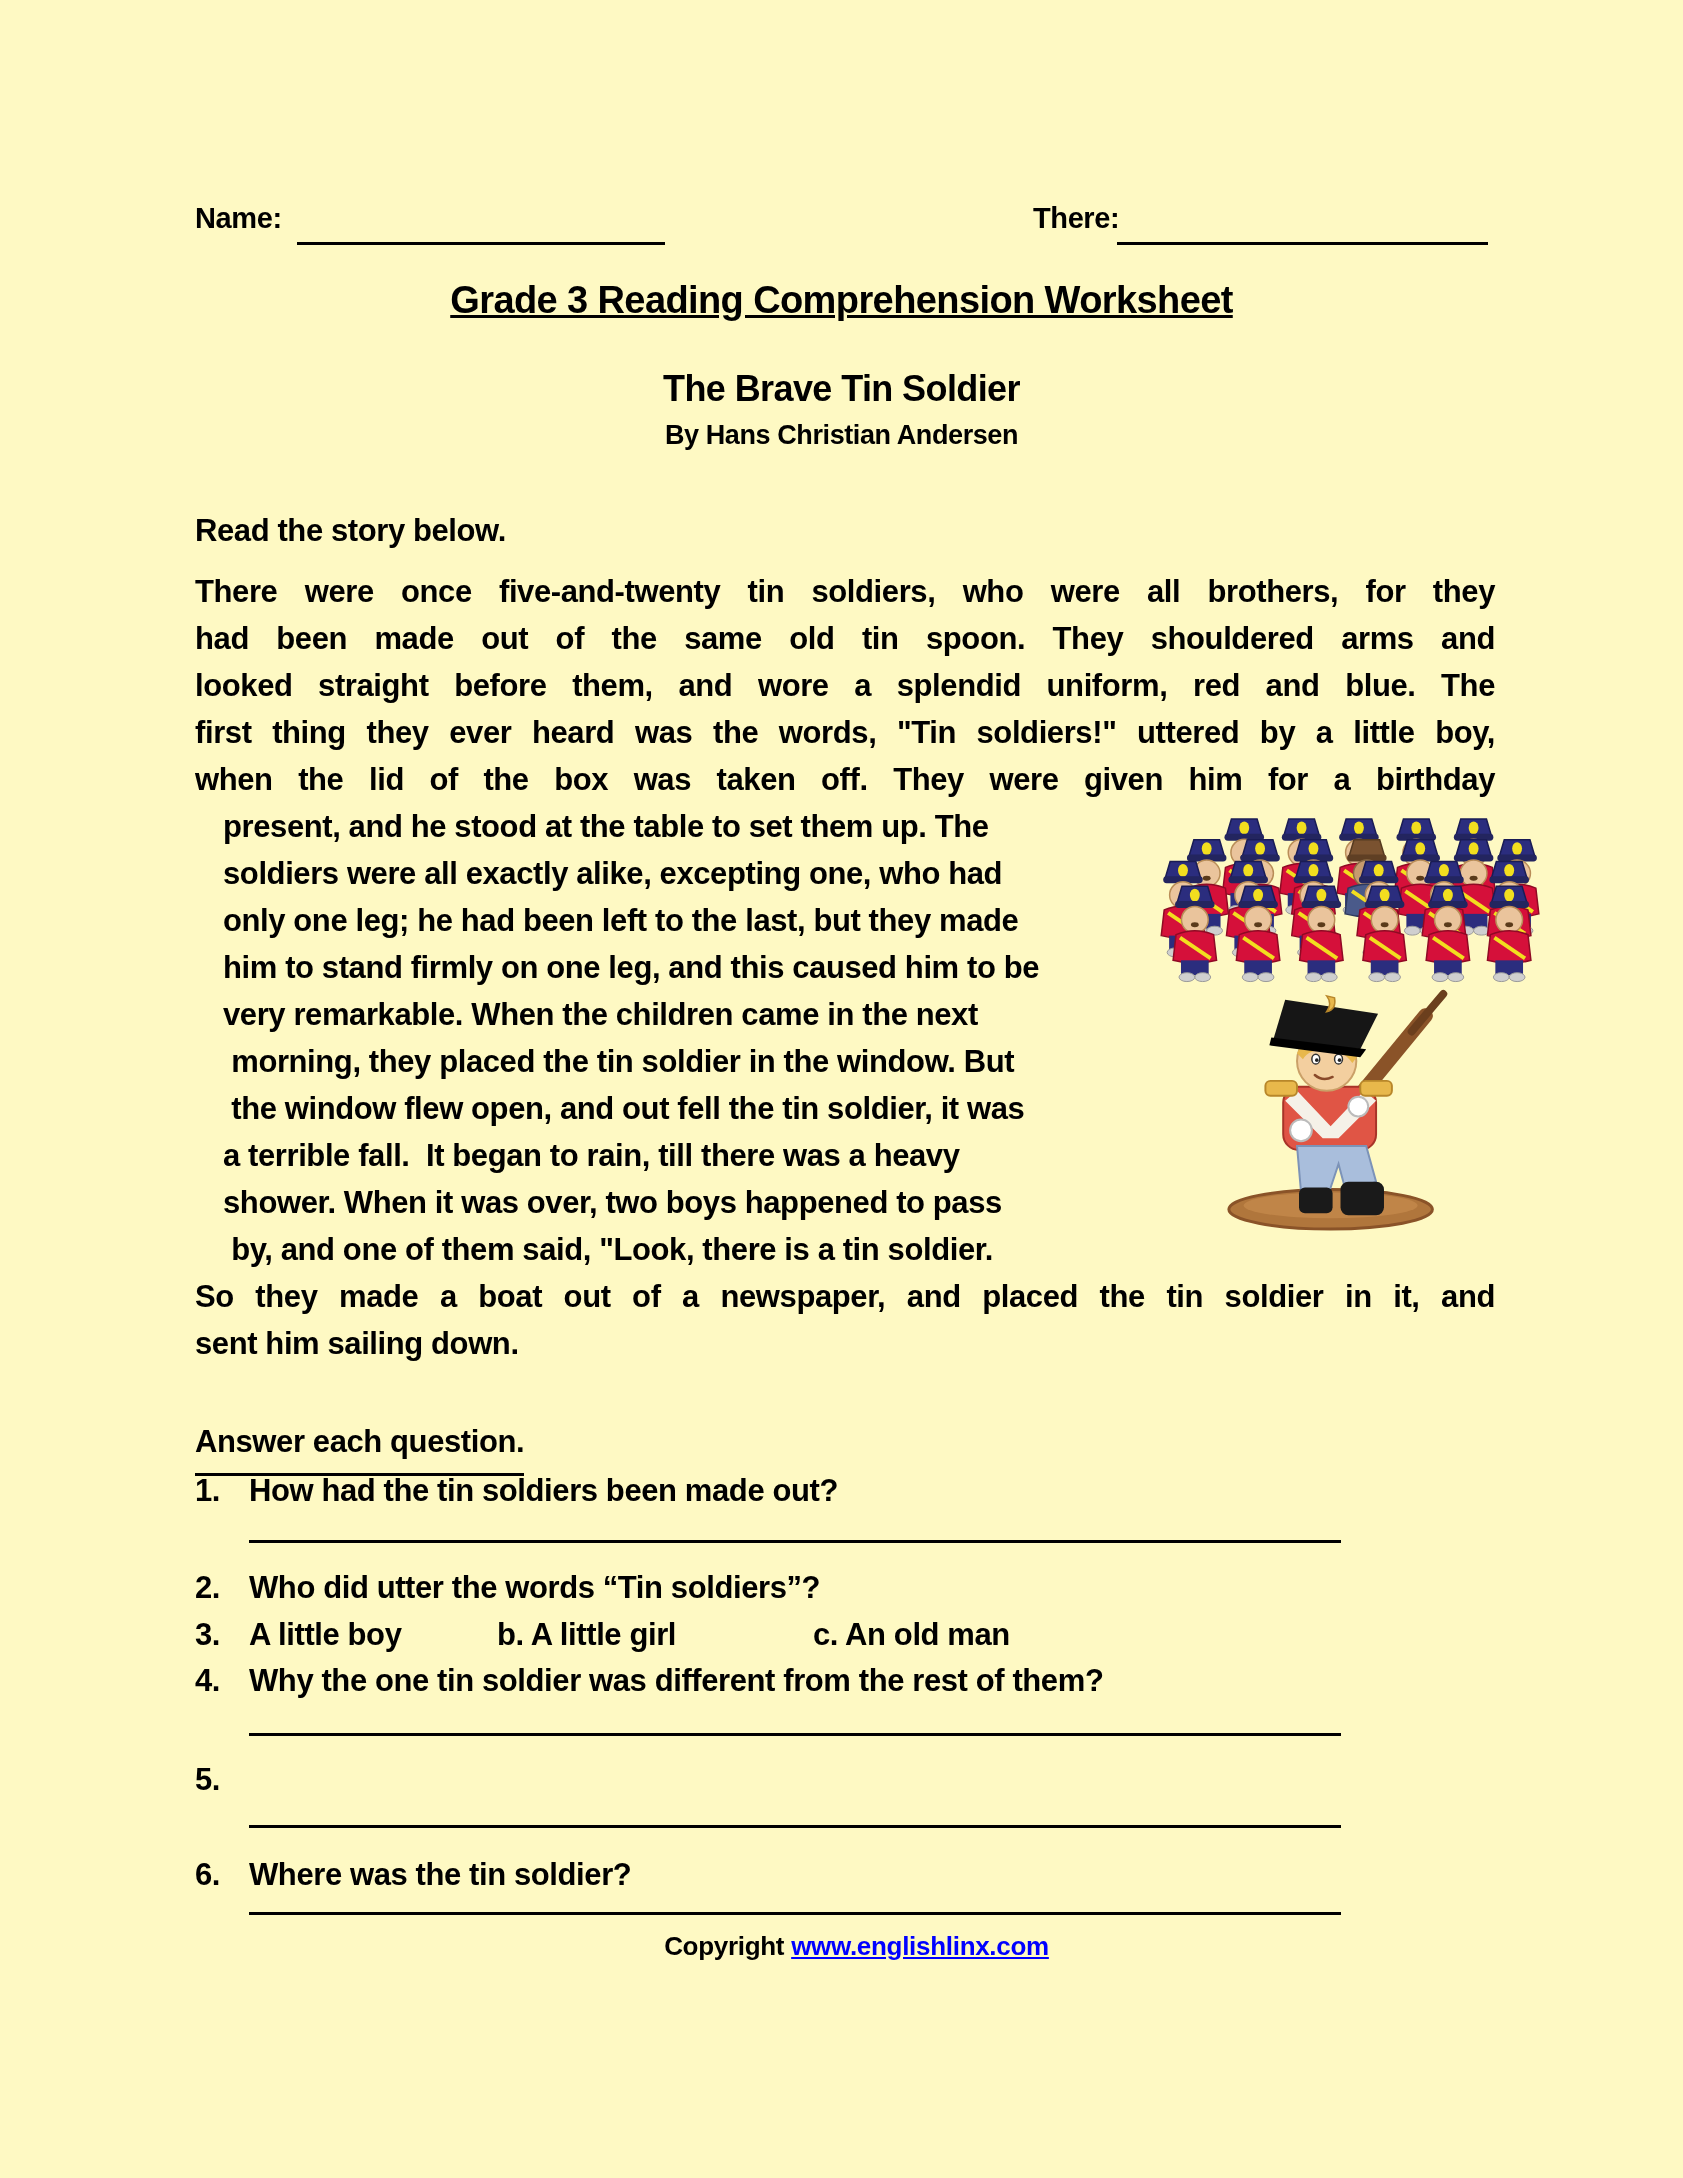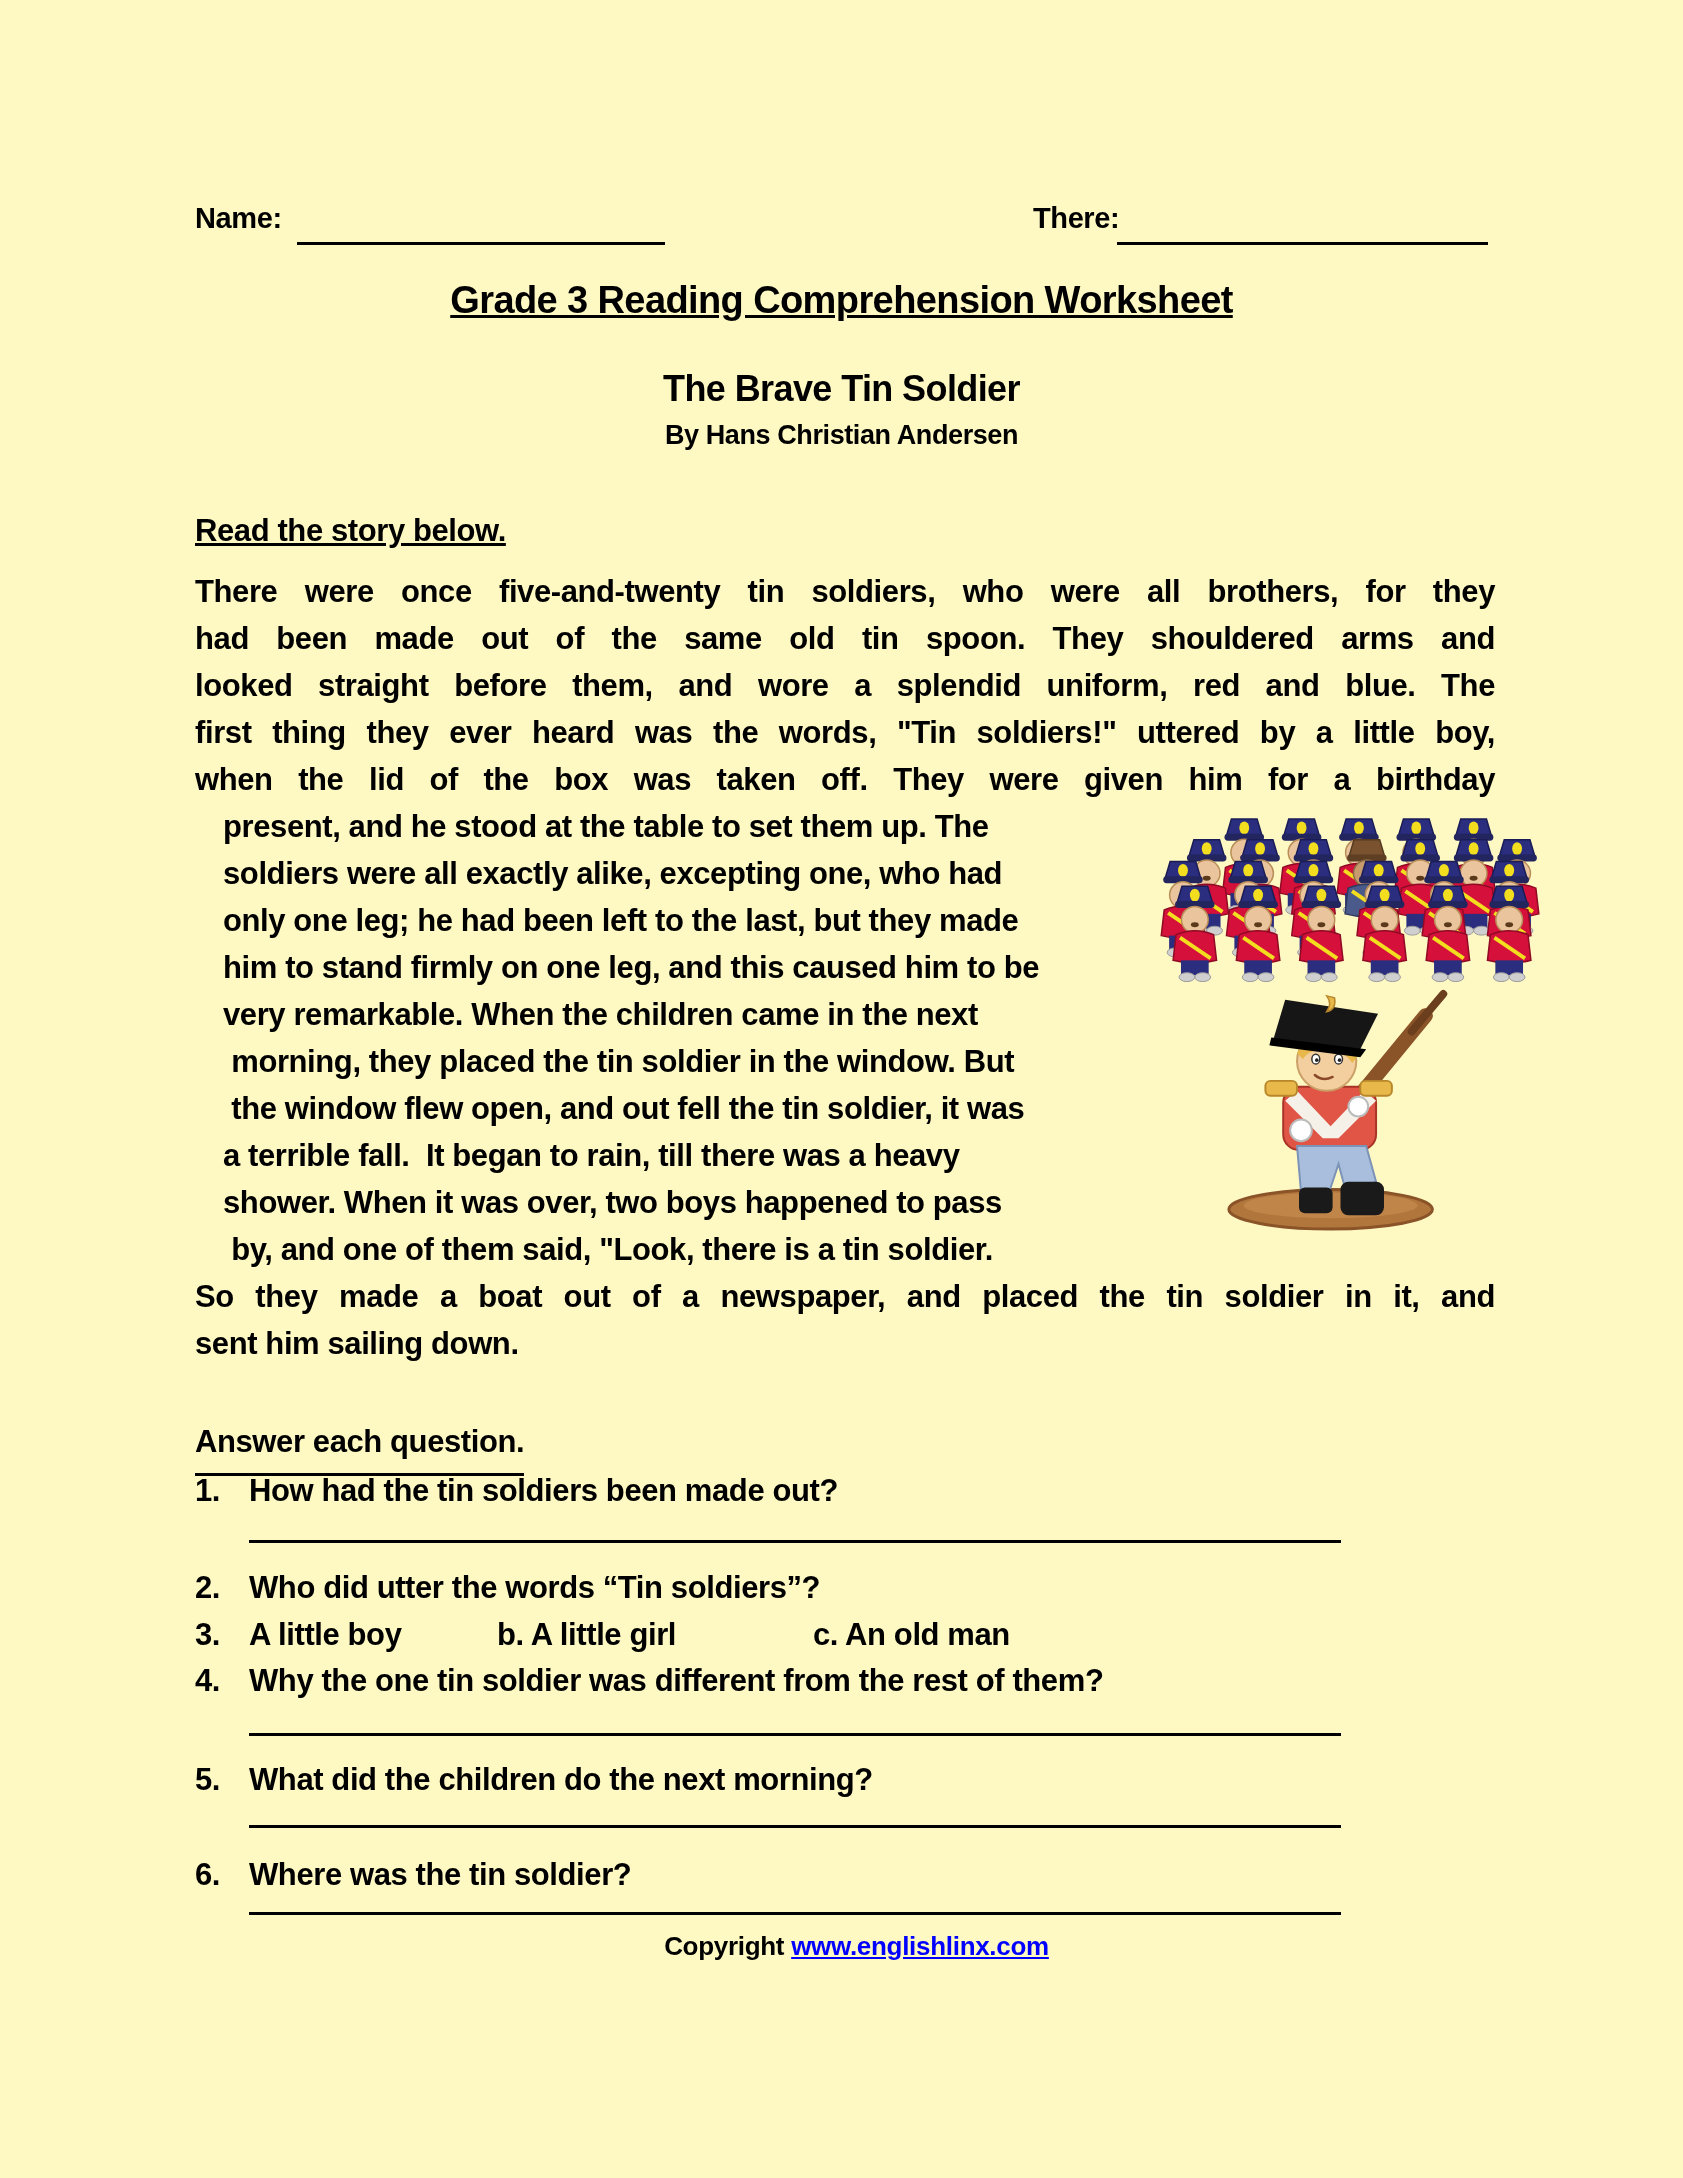--- a/index.html
+++ b/index.html
@@ -7,21 +7,21 @@
     position:relative; width:1683px; height:2178px; background:#fef9c3;
     font-family:"Liberation Sans","DejaVu Sans",sans-serif;
     font-weight:bold; color:#000;
   }
   .abs { position:absolute; }
   .rule { border-top:3px solid #000; height:0; }
   .label { font-size:29px; letter-spacing:-0.4px; }
   .title { left:0; width:1683px; text-align:center; font-size:38px; letter-spacing:-0.6px;text-decoration:underline; }
   .story-title { left:0; width:1683px; text-align:center; font-size:36px; letter-spacing:-0.6px; }
   .author { left:0; width:1683px; text-align:center; font-size:27px; letter-spacing:-0.4px; }
-  .instruction { font-size:31px; letter-spacing:-0.4px;text-decoration:underline; }
+  .instruction { font-size:31px; letter-spacing:-0.4px; }
   .story { left:195px; top:568px; width:1300px; font-size:31px; letter-spacing:-0.4px; }
   .story .ln { height:47px; line-height:47px; overflow:visible; }
   .story .wide { width:1300px; text-align:justify; text-align-last:justify; }
   .story .narrow { width:950px; white-space:pre; text-align:left;margin-left:28px; }
   .story .plain { width:1300px; white-space:pre; text-align:left; }
   .q-head { font-size:31px; letter-spacing:-0.4px; border-bottom:3px solid #000; padding-bottom:13px; display:inline-block; }
   .q-row { font-size:31px; letter-spacing:-0.4px; height:40px; line-height:40px; }
   .q-num { position:absolute; left:0; top:0; }
   .q-text { position:absolute; left:54px; top:0; white-space:nowrap; }
   .opt { position:absolute; top:0; white-space:nowrap; }
@@ -161,21 +161,20 @@
   </div>
 
   <div class="abs q-row" style="left:195px; top:1661px; width:1188px;">
     <span class="q-num">4.</span>
     <span class="q-text">Why the one tin soldier was different from the rest of them?</span>
   </div>
   <div class="abs rule" style="left:249px; top:1733px; width:1092px;"></div>
 
   <div class="abs q-row" style="left:195px; top:1760px; width:1188px;">
     <span class="q-num">5.</span>
-    <span class="q-text">What did the children do the next morning?</span>
   </div>
   <div class="abs rule" style="left:249px; top:1825px; width:1092px;"></div>
 
   <div class="abs q-row" style="left:195px; top:1855px; width:1188px;">
     <span class="q-num">6.</span>
     <span class="q-text">Where was the tin soldier?</span>
   </div>
   <div class="abs rule" style="left:249px; top:1912px; width:1092px;"></div>
 
   <div class="abs footer" style="top:1931px;">

